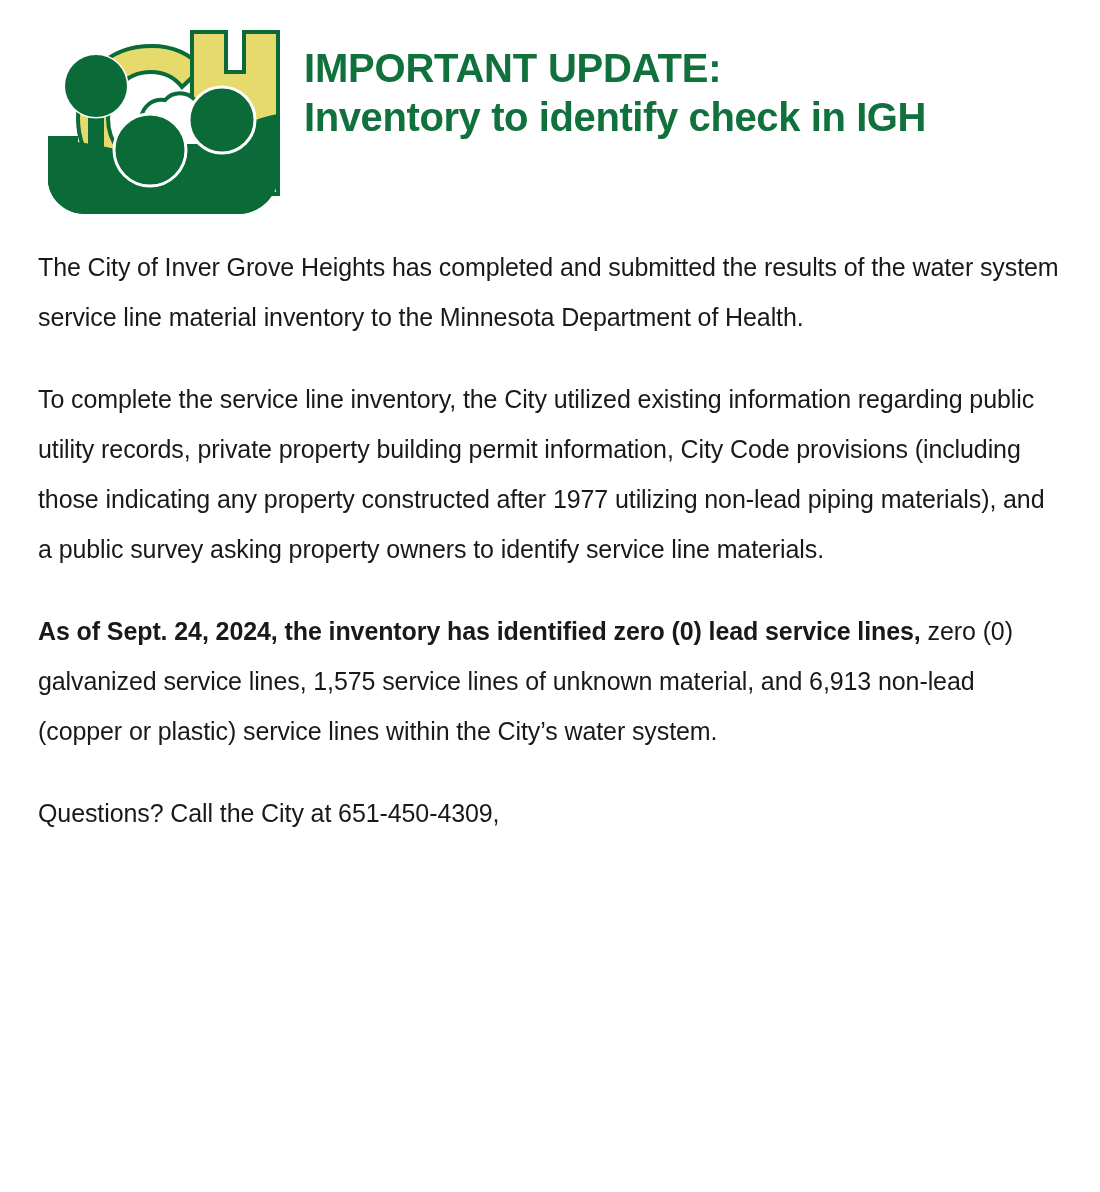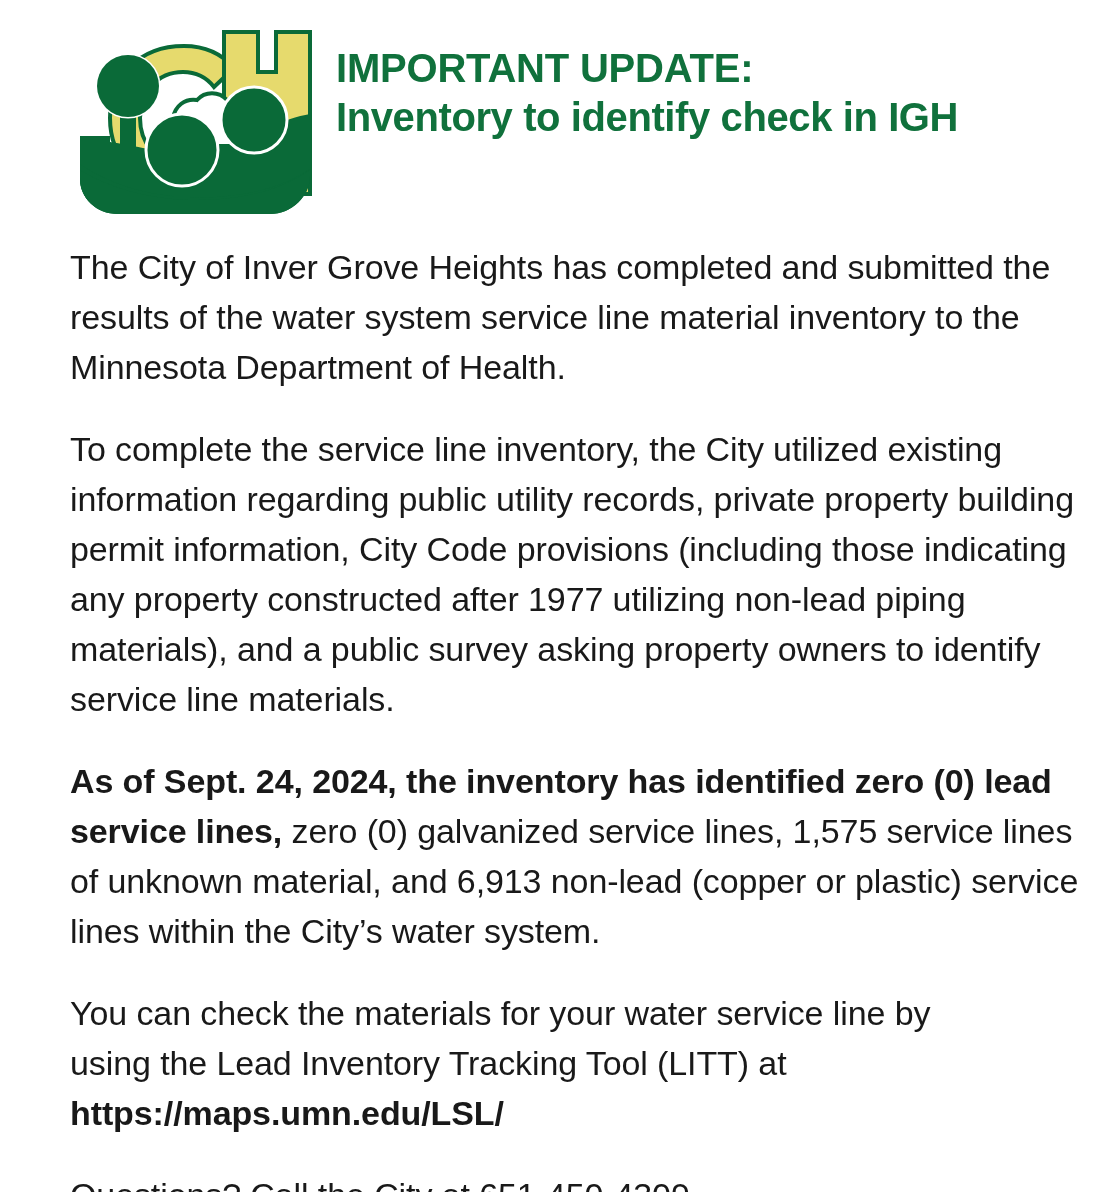--- a/index.html
+++ b/index.html
@@ -14,21 +14,20 @@
     font-family: "Liberation Sans", "DejaVu Sans", sans-serif;
     color: #18181a;
     overflow: hidden;
   }
 
   .page {
     position: relative;
     width: 1100px;
     height: 1192px;
     background: #ffffff;
-    padding-left: 32px;
   }
 
   
   .header {
     display: flex;
     align-items: flex-start;
     padding: 18px 0 0 34px;
   }
 
   .logo-wrap {
@@ -55,21 +54,21 @@
   .headline-line.l1 { letter-spacing: -0.2px; }
 
   
   .body-copy {
     padding: 0 0 0 38px;
     margin-top: 22px;
     width: 1062px;
   }
 
   .para {
-    font-size: 34px;
+    font-size: 25px;
     line-height: 50px;
     color: #191919;
     letter-spacing: -0.1px;
     margin-bottom: 32px;
     max-width: 1030px;
     font-stretch: condensed;
   }
   .para:last-child { margin-bottom: 0; }
 
   .para b, .para .bold {
@@ -139,19 +138,18 @@
   </div>
 
   <div class="body-copy">
 
     <p class="para">The City of Inver Grove Heights has completed and submitted the results of the water system service line material inventory to the Minnesota Department of Health.</p>
 
     <p class="para">To complete the service line inventory, the City utilized existing information regarding public utility records, private property building permit information, City Code provisions (including those indicating any property constructed after 1977 utilizing non-lead piping materials), and a public survey asking property owners to identify service line materials.</p>
 
     <p class="para"><b class="bold">As of Sept. 24, 2024, the inventory has identified zero (0) lead service lines,</b><span> zero (0) galvanized service lines, 1,575 service lines of unknown material, and 6,913 non-lead (copper or plastic) service lines within the City’s water system.</span></p>
 
-    <p class="para narrow"><span>You can check the materials for your water service line by using the Lead Inventory Tracking Tool (LITT) at</span><br><b class="bold">https://maps.umn.edu/LSL/</b></p>
 
     <p class="para tight"><span>Questions? Call the City at 651-450-4309,</span><br></p>
 
   </div>
 
 </div>
 
 </body></html>

